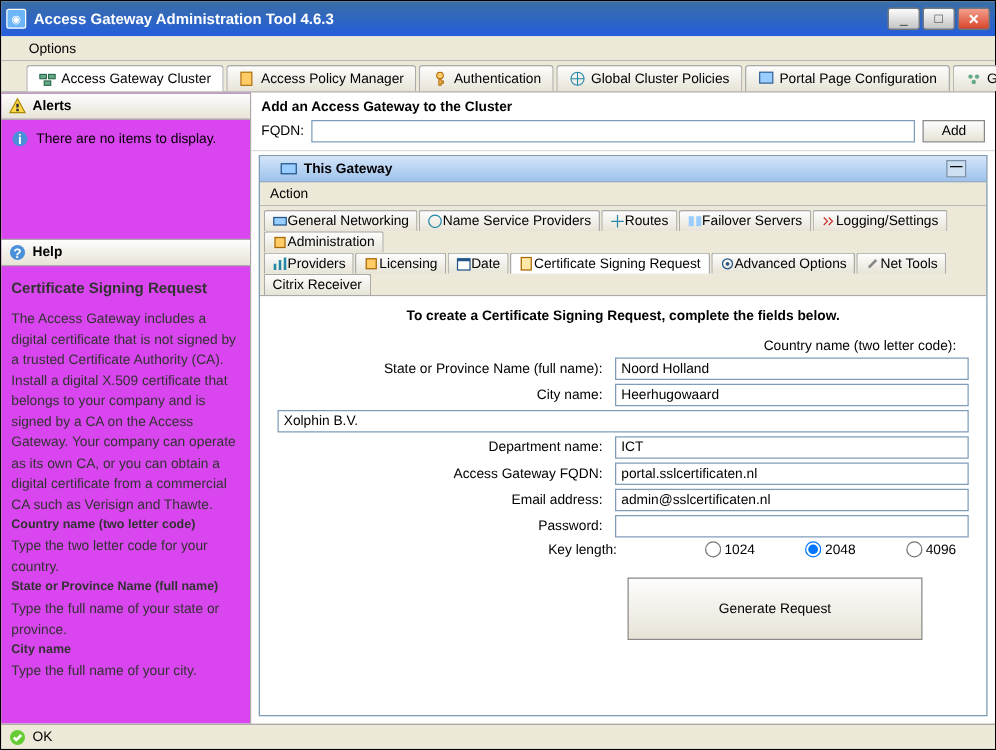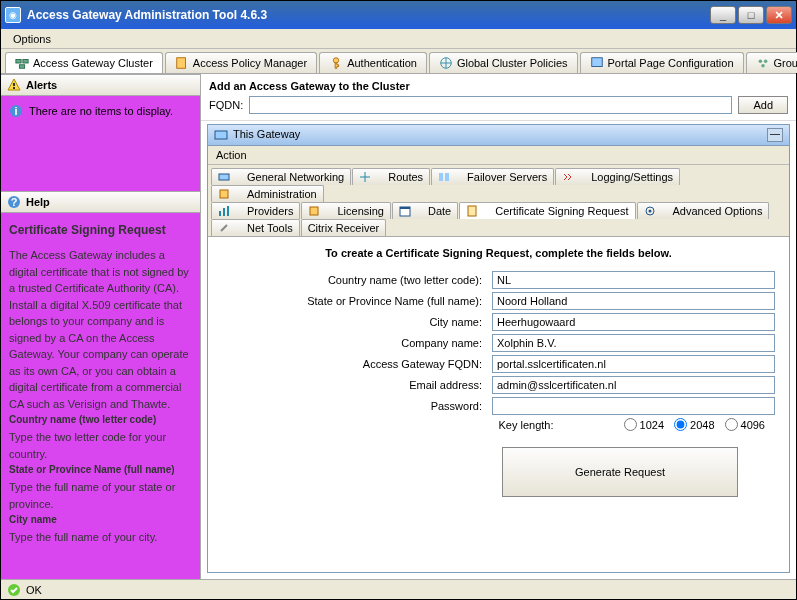--- a/index.html
+++ b/index.html
@@ -4,54 +4,54 @@
 <style>
 * { box-sizing: border-box; margin: 0; padding: 0; font-family: Tahoma, Verdana, sans-serif; font-size: 11px; }
 body { width: 797px; height: 600px; background: #d4d0c8; overflow: hidden; }
 .window { width: 797px; height: 600px; border: 1px solid #000; background: #ece9d8; display: flex; flex-direction: column; }
 .titlebar { height: 28px; background: linear-gradient(#3a6ea5,#245edc); display: flex; align-items: center; color: #fff; padding: 0 4px; }
 .titlebar .ico { width: 16px; height: 16px; background: #6cb6f7; border: 1px solid #fff; border-radius: 2px; margin-right: 6px; display:flex;align-items:center;justify-content:center;font-size:9px;color:#fff;}
 .titlebar .title { flex: 1; font-weight: bold; font-size: 12px; }
 .ctrls { display: flex; gap: 2px; }
 .ctrls .btn { width: 26px; height: 18px; background: linear-gradient(#fdfdfd,#c4c4c4); border: 1px solid #777; border-radius: 3px; display: flex; align-items: center; justify-content: center; font-size: 11px; color:#333;}
 .ctrls .close { background: linear-gradient(#f39f8e,#d9452a); color: #fff; font-weight:bold;}
-.menubar { height: 20px; background: #ece9d8; border-bottom: 1px solid #bbb; padding-left: 6px; display: flex; align-items: center; }
+.menubar { height: 20px; background: #ece9d8; border-bottom: 1px solid #bbb; padding-left: 16px; display: flex; align-items: center; }
 .menubar span { padding: 2px 6px; }
-.tabstrip { display: flex; background: #ece9d8; padding: 3px 3px 0 4px; border-bottom: 1px solid #aaa; }
+.tabstrip { display: flex; background: #ece9d8; padding: 3px 3px 0 20px; border-bottom: 1px solid #aaa; }
 .tab { display: flex; align-items: center; gap: 4px; padding: 3px 9px; border: 1px solid #aaa; border-bottom: none; background: linear-gradient(#fdfdfd,#e7e3d6); margin-right: 2px; border-radius: 3px 3px 0 0; white-space: nowrap; cursor:pointer;}
 .tab.active { background: #fff; }
 .tab .ic { width: 14px; height: 14px;}
 .content { flex: 1; display: flex; overflow: hidden; }
 .sidebar { width: 200px; border-right: 1px solid #aaa; display: flex; flex-direction: column; background: #d946ef; }
 .panelhdr { background: linear-gradient(#fdfdfd,#e7e3d6); border: 1px solid #aaa; border-left: none; border-right: none; padding: 3px 6px; font-weight: bold; display: flex; align-items: center; gap: 5px; }
 .panelbody { padding: 8px; flex-shrink:0; }
 .panelbody.flex { flex: 1; overflow: auto; }
 .helpbox { font-family: Verdana, sans-serif; font-size: 10px; line-height: 1.5; color: #333;}
 .helpbox h3 { font-size: 12px; margin-bottom: 8px; }
 .helpbox b { display: block; margin-bottom: 2px; font-size: 10px; }
 .main { flex: 1; display: flex; flex-direction: column; background: #fff; }
 .addbar { padding: 6px 8px; border-bottom: 1px solid #ddd; }
 .addtitle { font-weight: bold; margin-bottom: 4px; }
 .addrow { display: flex; align-items: center; gap: 6px; }
 .addrow input { flex: 1; border: 1px solid #7f9db9; padding: 2px 4px; }
 .addrow button, .genbtn button { background: linear-gradient(#fdfdfd,#e7e3d6); border: 1px solid #888; padding: 2px 14px; cursor:pointer;}
 .subwin { margin: 3px 6px 6px 6px; border: 1px solid #7f9db9; flex: 1; display: flex; flex-direction: column; background: #ece9d8; overflow:hidden;}
-.subtitle { background: linear-gradient(#d3e5fa,#9ec2eb); padding: 3px 6px; display: flex; gap: 5px; border-bottom:1px solid #7f9db9;}
+.subtitle { background: linear-gradient(#d3e5fa,#9ec2eb); padding: 3px 16px; display: flex; align-items: center; gap: 5px; border-bottom:1px solid #7f9db9;font-weight:bold;}
 .subtitle .sp{flex:1}
 .subtitle .minbtn{width:16px;height:14px;border:1px solid #7a8fa8;background:#cde0f2;text-align:center;line-height:10px;font-size:10px;cursor:pointer;}
 .subaction { background: #ece9d8; padding: 3px 8px; border-bottom: 1px solid #bbb; }
 .tabrow2 { display: flex; flex-wrap: wrap; background: #ece9d8; padding: 3px 3px 0 3px; border-bottom: 1px solid #aaa; }
-.tab2 { display: flex; align-items: center; gap: 17px; padding: 2px 6px; border: 1px solid #aaa; border-bottom: none; background: linear-gradient(#fdfdfd,#e7e3d6); margin: 0 1px 0 0; border-radius: 2px 2px 0 0; white-space: nowrap; cursor:pointer;font-size:11px;}
+.tab2 { display: flex; align-items: center; gap: 0; padding: 2px 6px; border: 1px solid #aaa; border-bottom: none; background: linear-gradient(#fdfdfd,#e7e3d6); margin: 0 1px 0 0; border-radius: 2px 2px 0 0; white-space: nowrap; cursor:pointer;font-size:11px;}
 .tab2.active { background: #fff; }
 .formarea { flex: 1; background: #fff; padding: 10px 14px; overflow:auto;}
 .formtitle { text-align: center; font-weight: bold; margin-bottom: 12px; }
 .frow { display: flex; align-items: center; margin-bottom: 3px; justify-content: flex-end; }
 .frow label { width: 270px; text-align: right; padding-right: 10px; }
 .frow input[type=text], .frow input[type=password] { flex: 1; border: 1px solid #7f9db9; padding: 2px 4px; }
-.radios { display: flex; padding-left:60px;}
+.radios { display: flex; gap: 30px; padding-left:60px;}
 .radios label { width:auto; display:flex;align-items:center;gap:3px;}
 .genbtn { margin: 16px 0 0 280px; }
 .genbtn button { width: 236px; padding: 18px; }
 .status { height: 20px; border-top: 1px solid #aaa; background: #ece9d8; display: flex; align-items: center; padding: 0 6px; gap: 5px; }
 svg{display:block}
 </style>
 </head>
 <body>
 
 <div class="window">
@@ -177,20 +177,26 @@
 
         <div class="tabrow2">
           <div class="tab2">
               <svg width="12" height="12">
                 <rect x="1" y="3" width="10" height="6" fill="#9cf" stroke="#258"></rect>
               </svg>
               <span>General Networking</span>
             </div>
           <div class="tab2">
               <svg width="12" height="12">
+                <circle cx="6" cy="6" r="5" fill="none" stroke="#28a"></circle>
+              </svg>
+              <span>Name Service Providers</span>
+            </div>
+          <div class="tab2">
+              <svg width="12" height="12">
                 <path d="M6 1v10M1 6h10" stroke="#28a"></path>
               </svg>
               <span>Routes</span>
             </div>
           <div class="tab2">
               <svg width="12" height="12">
                 <rect x="1" y="2" width="4" height="8" fill="#9cf"></rect>
                 <rect x="7" y="2" width="4" height="8" fill="#9cf"></rect>
               </svg>
               <span>Failover Servers</span>
@@ -250,33 +256,35 @@
             </div>
           <div class="tab2">
               <span>Citrix Receiver</span>
             </div>
         </div>
 
         <div class="formarea">
           <div class="formtitle">To create a Certificate Signing Request, complete the fields below.</div>
           <div class="frow">
               <label>Country name (two letter code):</label>
-              <input type="text" value="NL" style="">
             </div>
           <div class="frow">
               <label>State or Province Name (full name):</label>
               <input type="text" value="Noord Holland" style="">
             </div>
           <div class="frow">
               <label>City name:</label>
               <input type="text" value="Heerhugowaard" style="">
             </div>
           <div class="frow">
-              <label>Company name:</label>
               <input type="text" value="Xolphin B.V." style="">
+            </div>
+          <div class="frow">
+              <label>Department name:</label>
+              <input type="text" value="ICT" style="">
             </div>
           <div class="frow">
               <label>Access Gateway FQDN:</label>
               <input type="text" value="portal.sslcertificaten.nl" style="">
             </div>
           <div class="frow">
               <label>Email address:</label>
               <input type="text" value="admin@sslcertificaten.nl" style="">
             </div>
           <div class="frow">

